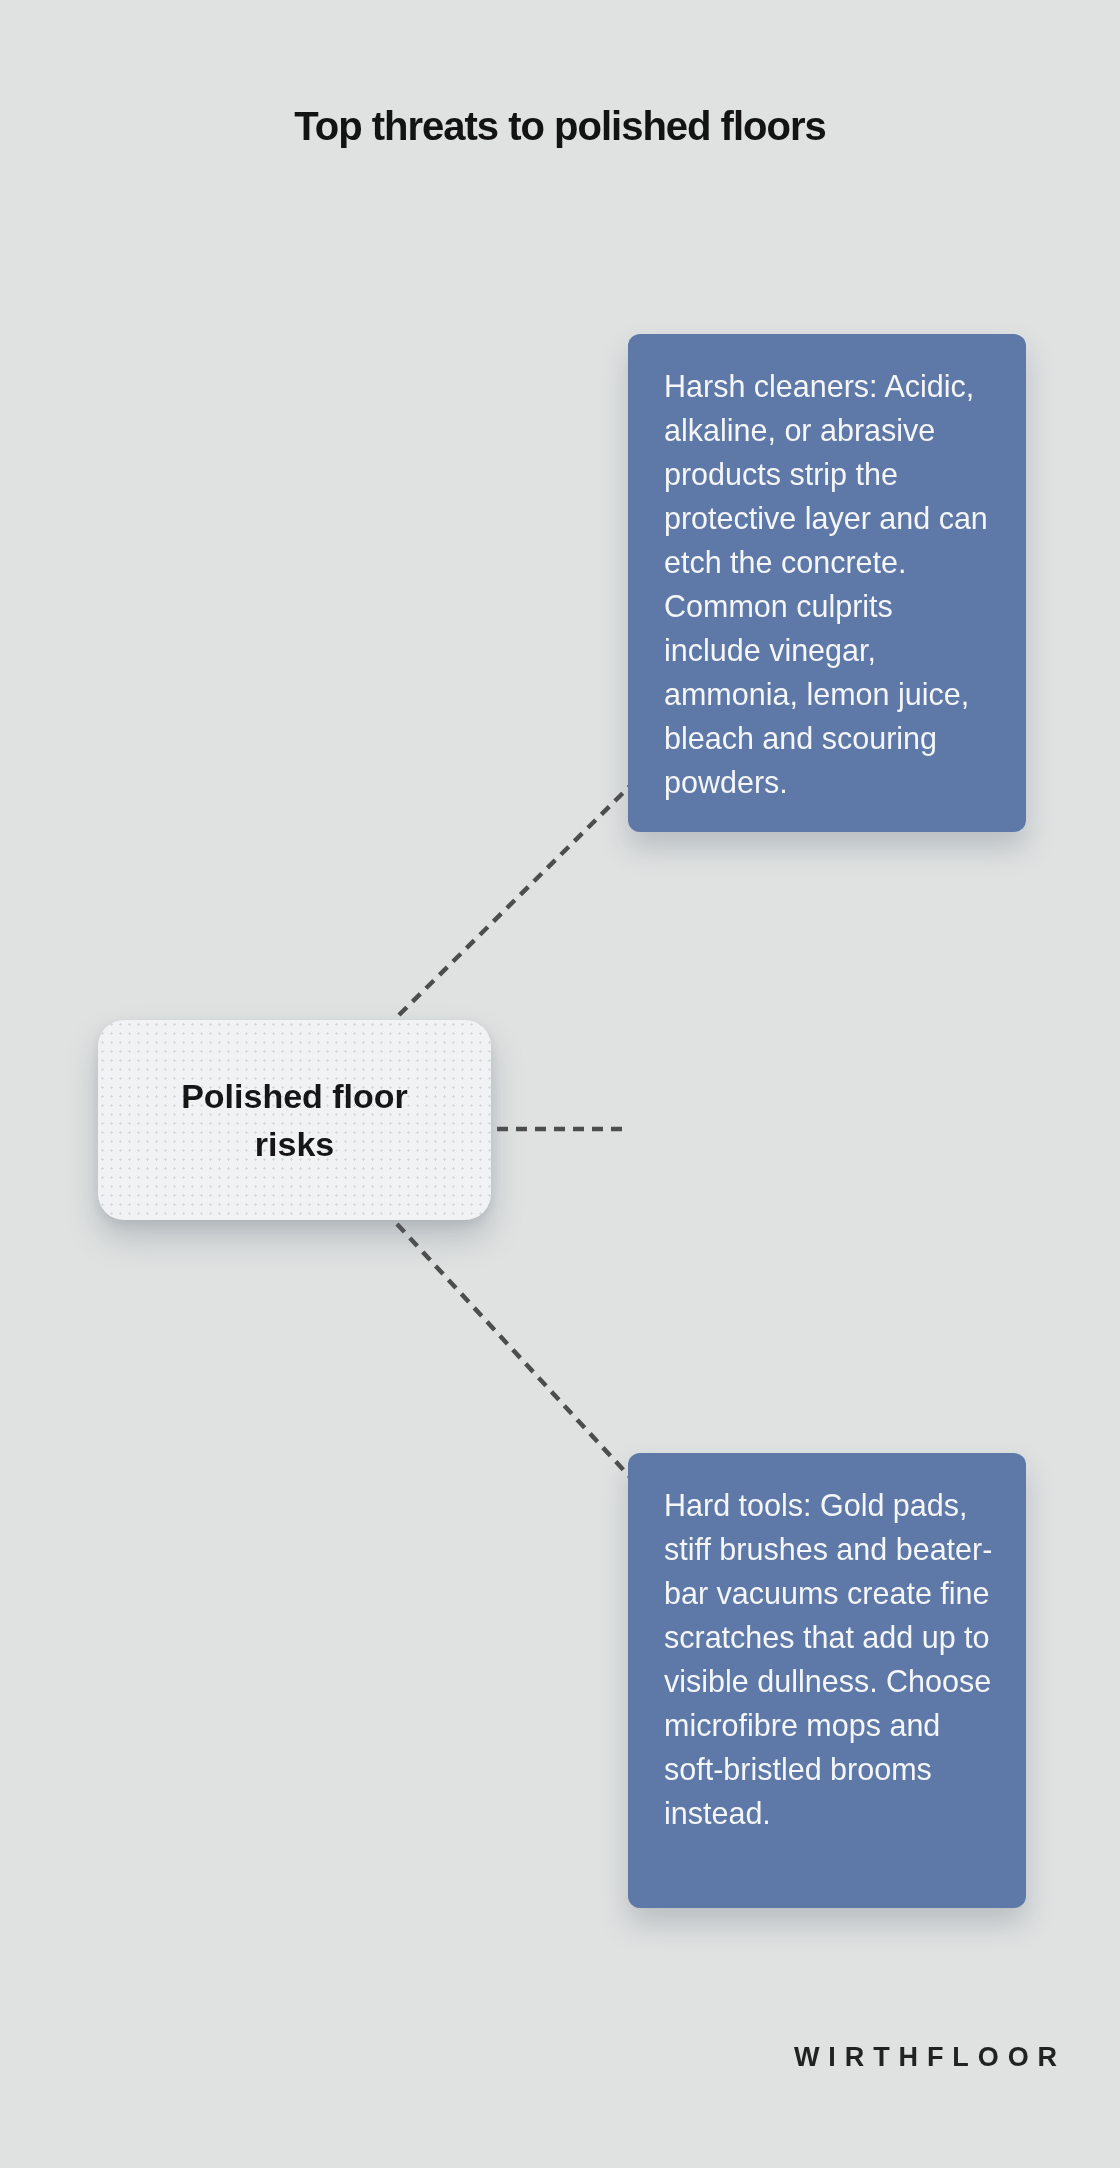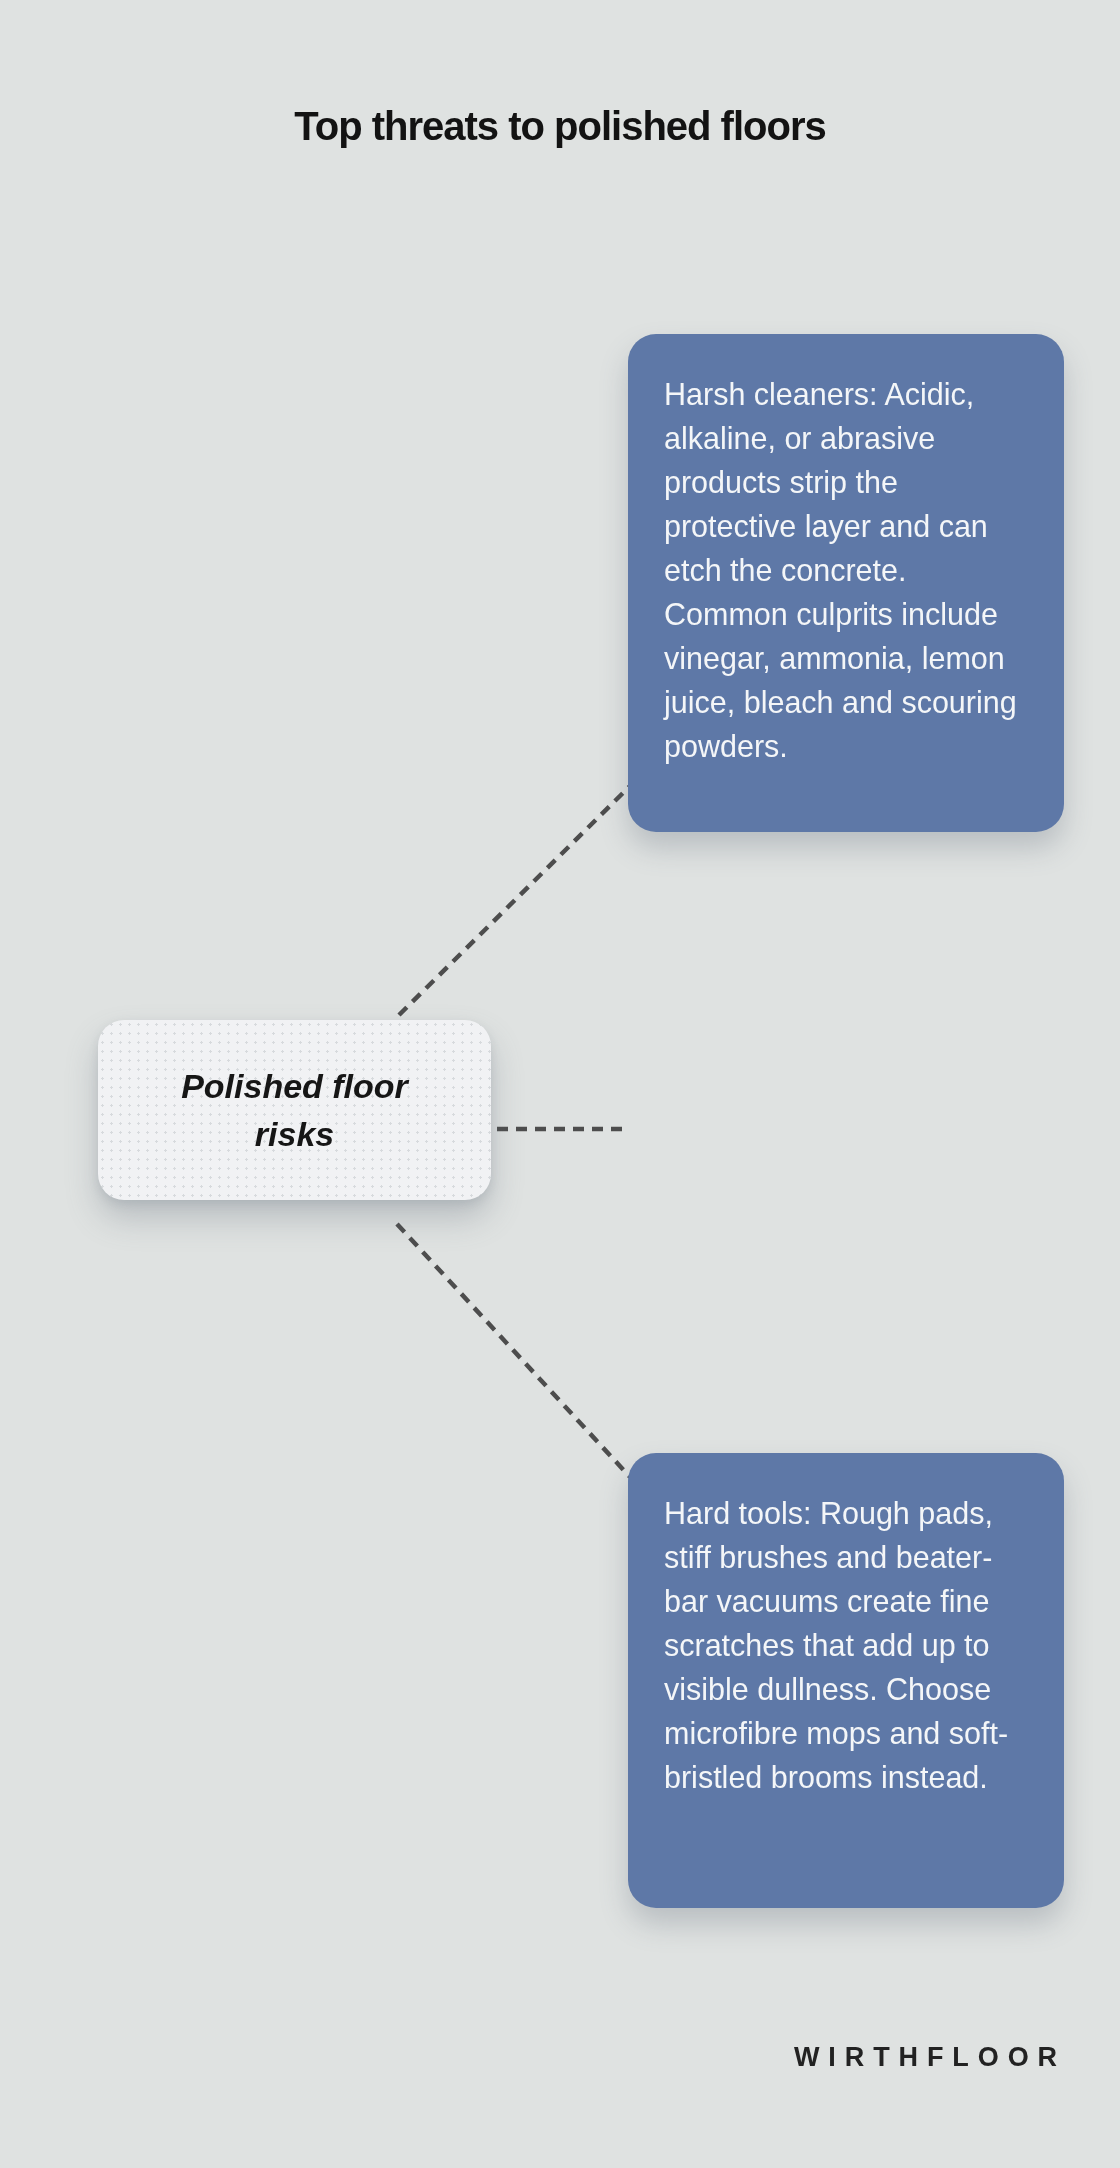--- a/index.html
+++ b/index.html
@@ -45,47 +45,46 @@
   .connectors line{
     stroke:var(--connector);
     stroke-width:4.5;
     stroke-dasharray:11 8;
   }
   .center-node{
     position:absolute;
     left:98px;
     top:1020px;
     width:393px;
-    height:180px;
+    height:200px;
     background-color:var(--node-bg);
     background-image:radial-gradient(circle, rgba(110,120,130,0.20) 1.2px, transparent 1.3px);
     background-size:9px 9px;
     border-radius:26px;
     box-shadow:0 18px 32px rgba(95,105,118,0.30), 0 4px 10px rgba(95,105,118,0.15);
     display:flex;
     align-items:center;
     justify-content:center;
     text-align:center;
-    font-style:italic;
   }
   .center-node .label{
     font-size:34px;
     font-weight:bold;
     line-height:48px;
     color:var(--node-text);
     max-width:300px;
   }
   .card{
     position:absolute;
     left:628px;
-    width:436px;
+    width:398px;
     background:var(--card-bg);
-    border-radius:28px;
+    border-radius:12px;
     box-shadow:0 16px 28px rgba(90,100,115,0.28);
-    padding:38px 32px 26px 36px;
+    padding:30px 32px 26px 36px;
     color:var(--card-text);
   }
   .card .card-text{
     font-size:30.5px;
     line-height:44px;
   }
   .card-1{top:334px;height:498px;}
   .card-2{top:893px;height:497px;}
   .card-3{top:1453px;height:455px;}
   .brand{
@@ -114,18 +113,18 @@
   <div class="center-node">
     <div class="label">Polished floor risks</div>
   </div>
 
   <div class="card card-1">
     <div class="card-text">Harsh cleaners: Acidic, alkaline, or abrasive products strip the protective layer and can etch the concrete. Common culprits include vinegar, ammonia, lemon juice, bleach and scouring powders.</div>
   </div>
 
 
   <div class="card card-3">
-    <div class="card-text">Hard tools: Rough pads, stiff brushes and beater-bar vacuums create fine scratches that add up to visible dullness. Choose microfibre mops and soft-bristled brooms instead.</div>
+    <div class="card-text">Hard tools: Gold pads, stiff brushes and beater-bar vacuums create fine scratches that add up to visible dullness. Choose microfibre mops and soft-bristled brooms instead.</div>
   </div>
 
   <div class="brand">WIRTHFLOOR</div>
 
 </div>
 
 </body></html>

